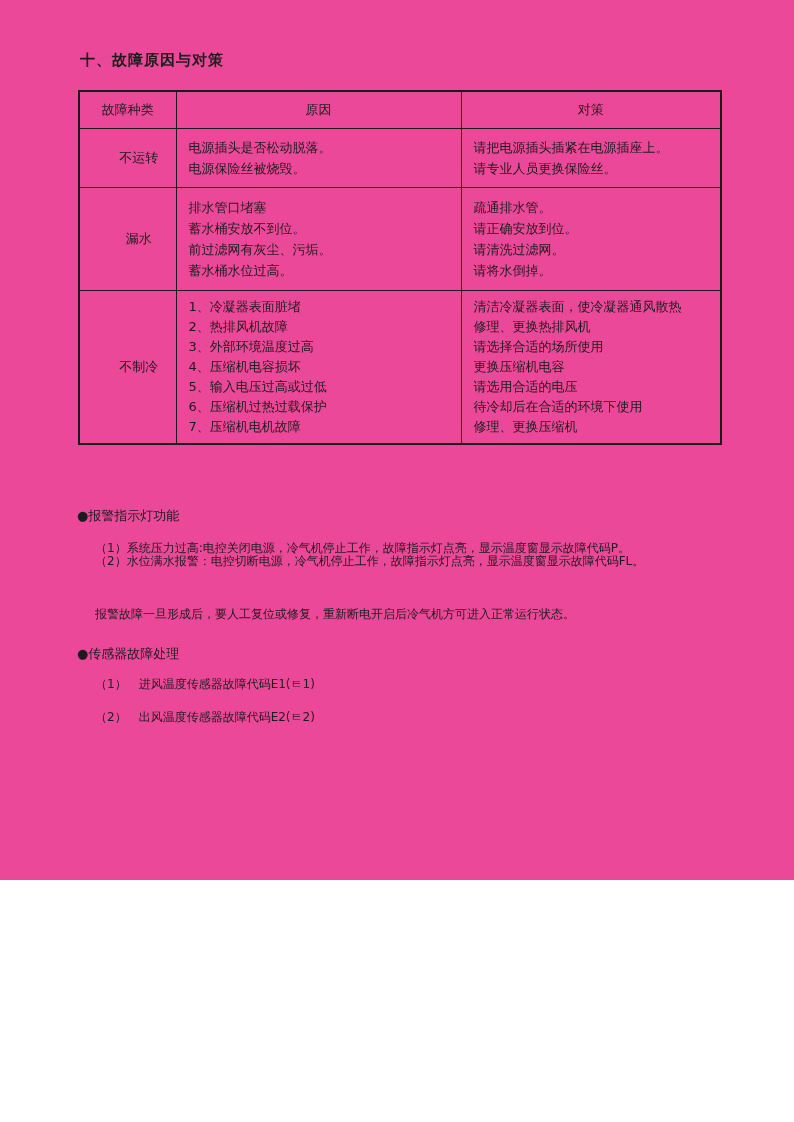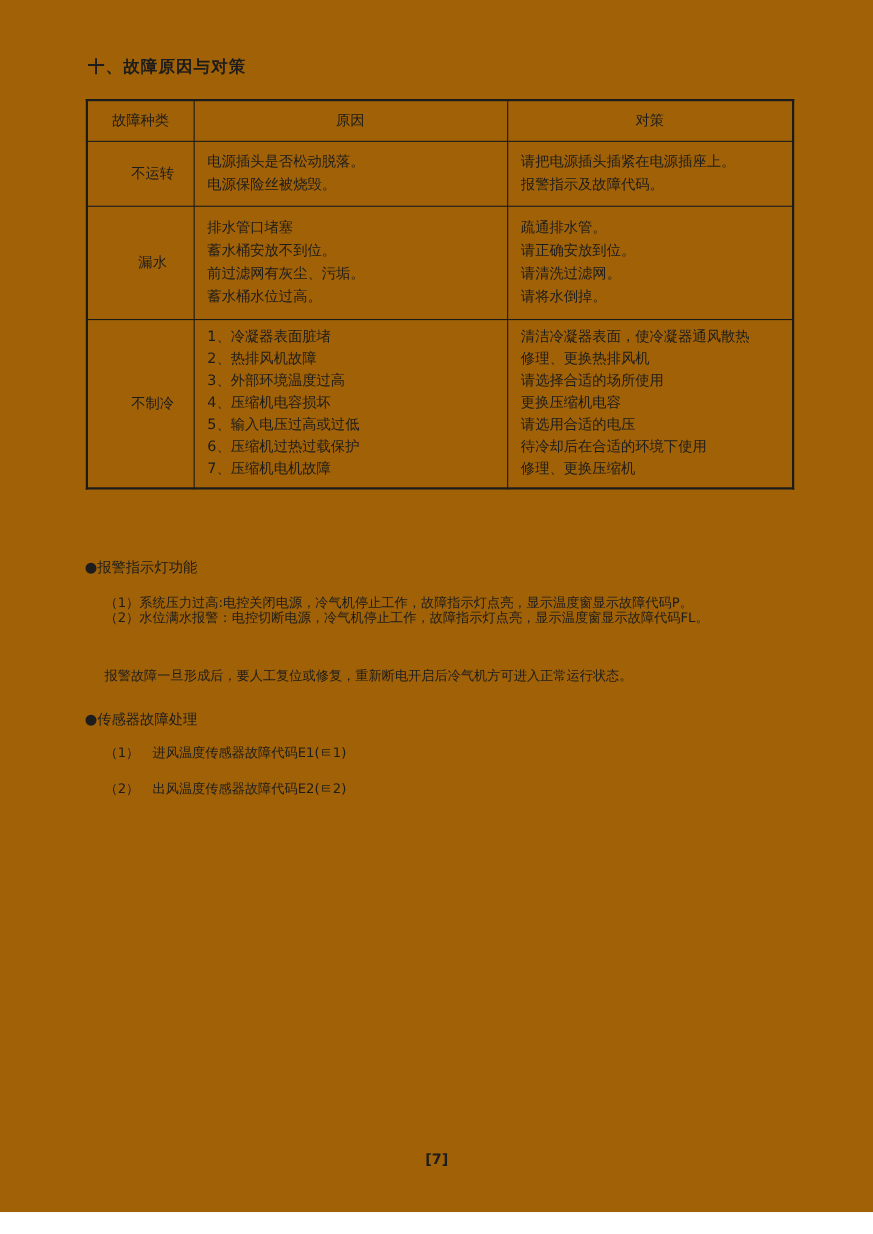--- a/index.html
+++ b/index.html
@@ -3,22 +3,22 @@
 <meta charset="utf-8">
 <style>
   html, body {
     margin: 0;
     padding: 0;
     background: #ffffff;
   }
   .page {
     position: relative;
     width: 794px;
-    height: 1102px;
-    background: #a16207;
+    height: 880px;
+    background: #ec4899;
     font-family: "DejaVu Sans", sans-serif;
     color: #1c1c1c;
     overflow: hidden;
   }
   .sec-title {
     position: absolute;
     font-size: 15px;
     font-weight: bold;
     letter-spacing: 1px;
     white-space: nowrap;
@@ -113,21 +113,21 @@
     </thead>
     <tbody>
       <tr class="row-1">
         <td class="type-cell">不运转</td>
         <td class="text-cell">
           <div class="cell-line">电源插头是否松动脱落。</div>
           <div class="cell-line">电源保险丝被烧毁。</div>
         </td>
         <td class="text-cell">
           <div class="cell-line">请把电源插头插紧在电源插座上。</div>
-          <div class="cell-line">报警指示及故障代码。</div>
+          <div class="cell-line">请专业人员更换保险丝。</div>
         </td>
       </tr>
       <tr class="row-2">
         <td class="type-cell">漏水</td>
         <td class="text-cell">
           <div class="cell-line">排水管口堵塞</div>
           <div class="cell-line">蓄水桶安放不到位。</div>
           <div class="cell-line">前过滤网有灰尘、污垢。</div>
           <div class="cell-line">蓄水桶水位过高。</div>
         </td>

